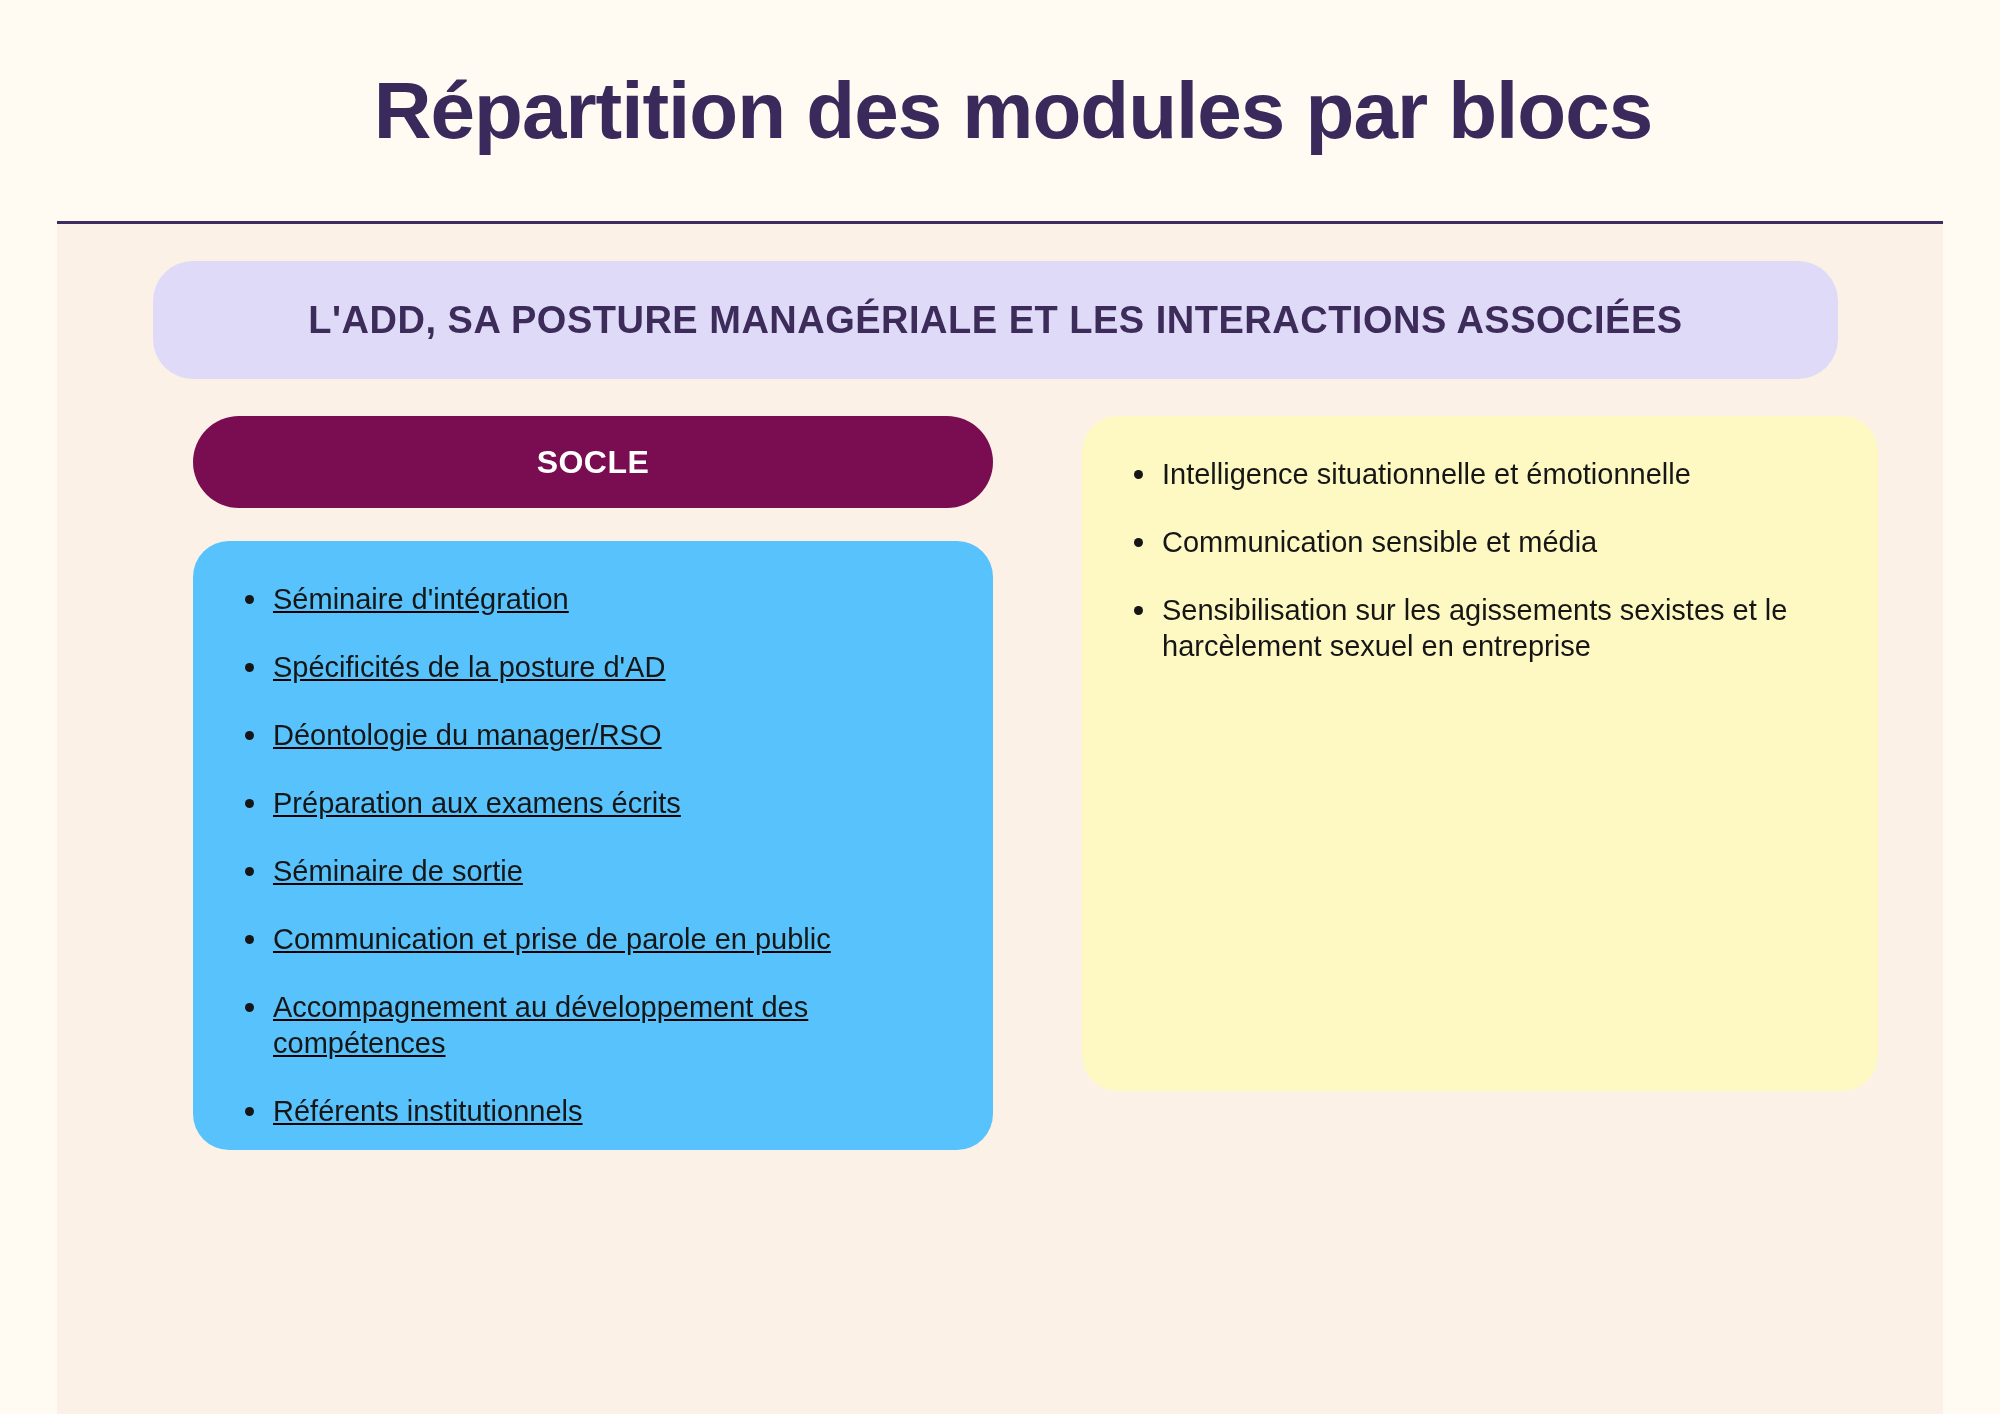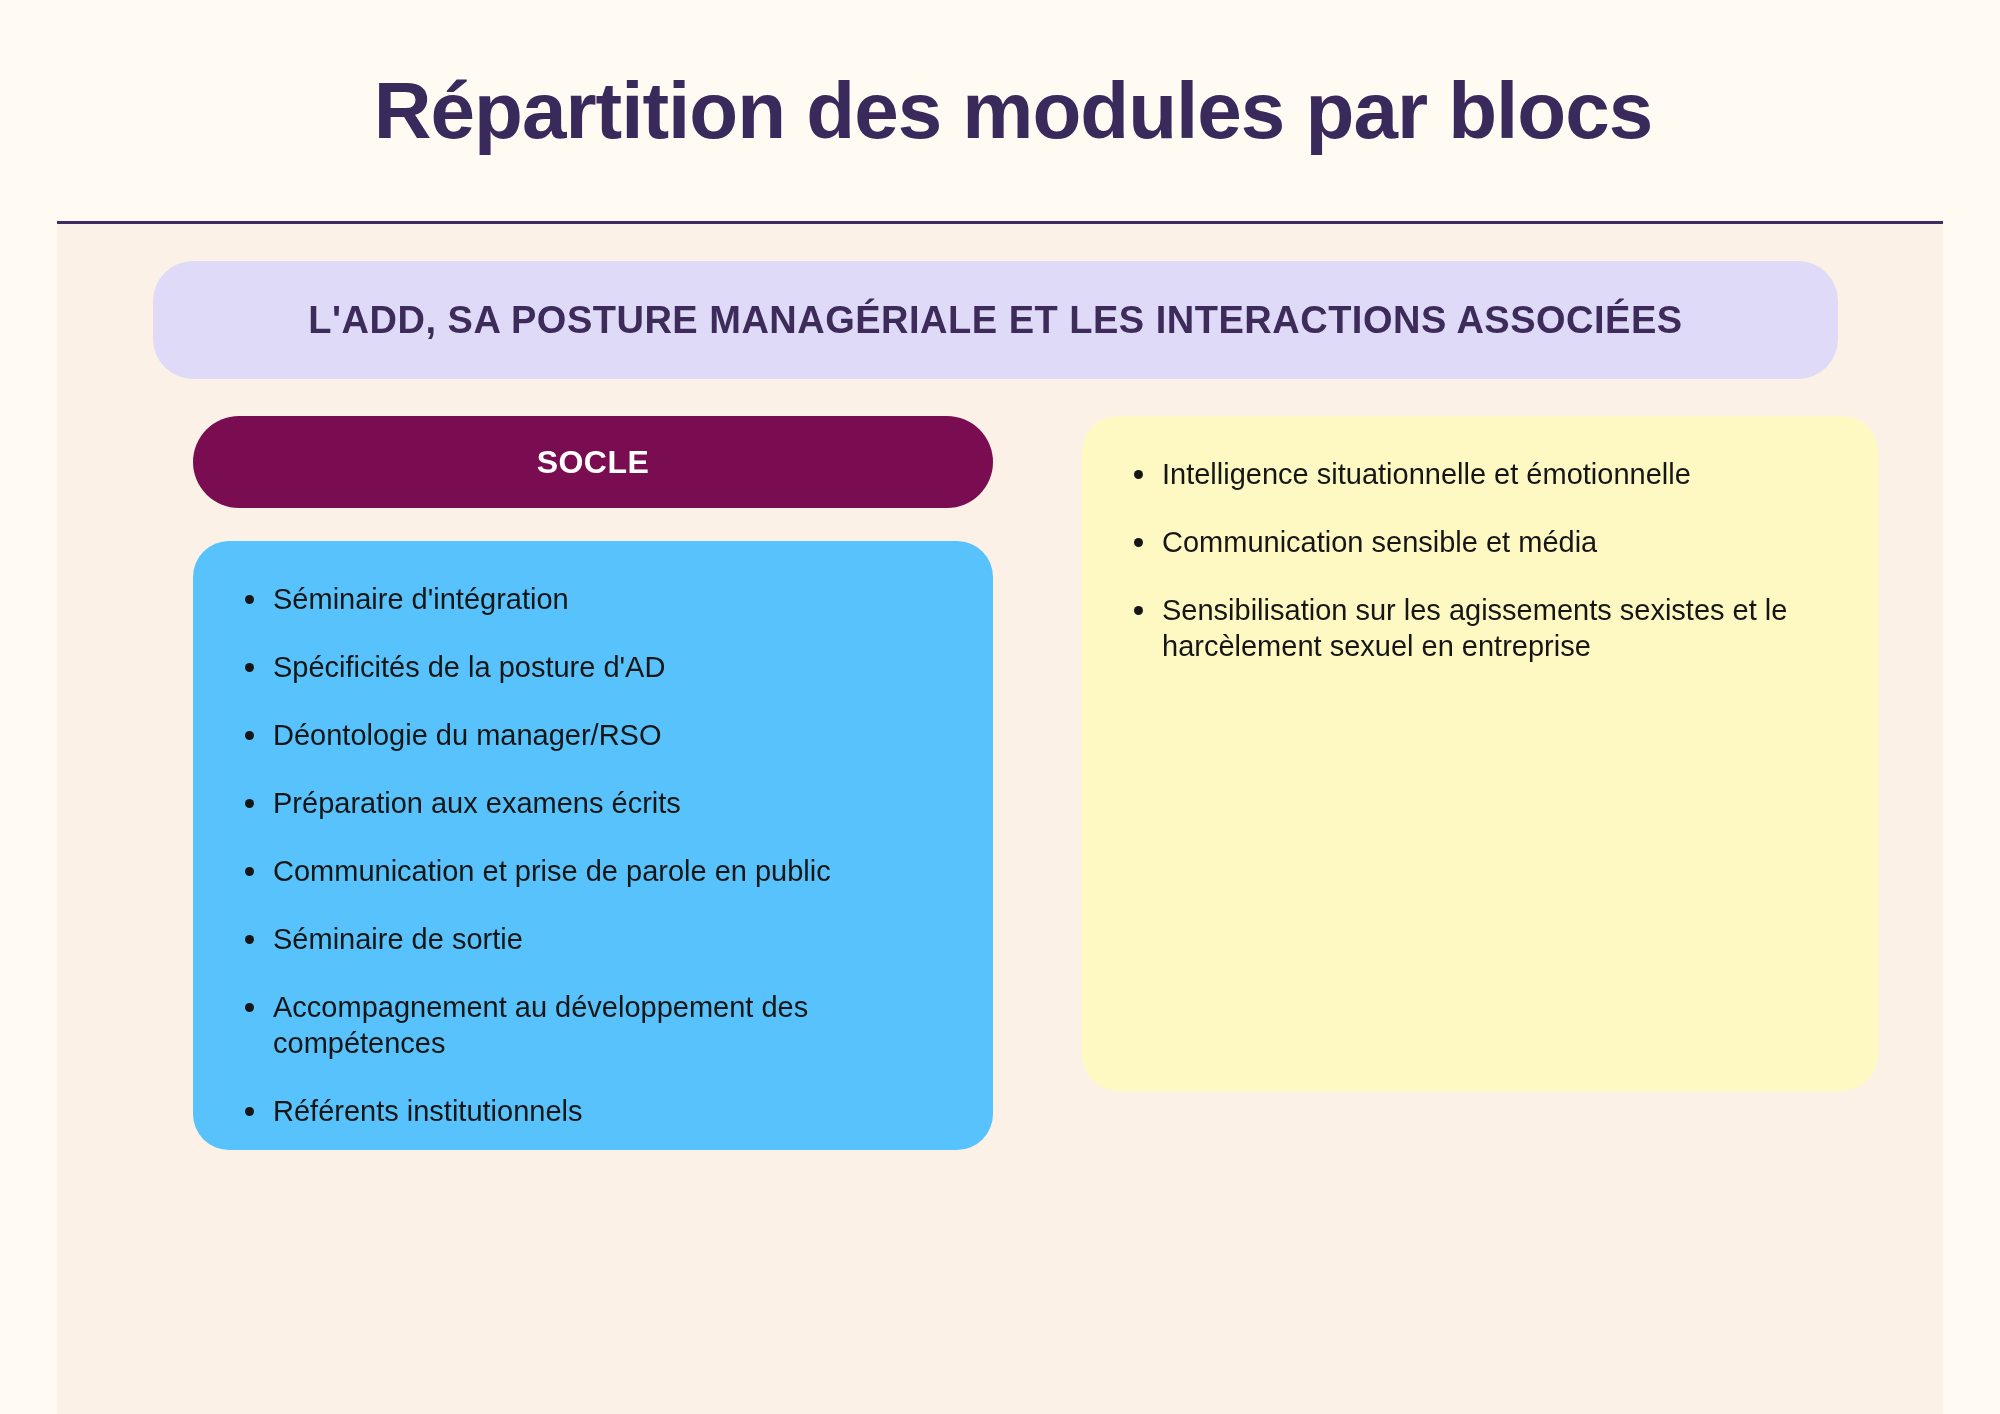--- a/index.html
+++ b/index.html
@@ -68,21 +68,21 @@
     color: #FFFFFF;
     font-size: 32px;
     font-weight: 700;
     letter-spacing: 0.5px;
   }
   .box {
     border-radius: 36px;
     padding: 40px 36px 0 52px;
     box-sizing: border-box;
   }
-  .box-blue { background: #57C2FB; height: 609px; }
+  .box-blue { background: #57C2FB; height: 609px; text-decoration: underline; }
   .box-periwinkle { background: #fef9c3; height: 675px; }
   ul.module-list { list-style: none; margin: 0; padding: 0; }
   ul.module-list li {
     display: flex;
     align-items: flex-start;
     margin-bottom: 32px;
     font-size: 29px;
     line-height: 36px;
     color: #161616;
   }
@@ -124,25 +124,25 @@
         <li>
             <span class="bullet-dot"></span>
             <span class="item-text">Déontologie du manager/RSO</span>
           </li>
         <li>
             <span class="bullet-dot"></span>
             <span class="item-text">Préparation aux examens écrits</span>
           </li>
         <li>
             <span class="bullet-dot"></span>
-            <span class="item-text">Communication et prise de parole en public</span>
+            <span class="item-text">Séminaire de sortie</span>
           </li>
         <li>
             <span class="bullet-dot"></span>
-            <span class="item-text">Séminaire de sortie</span>
+            <span class="item-text">Communication et prise de parole en public</span>
           </li>
         <li>
             <span class="bullet-dot"></span>
             <span class="item-text">Accompagnement au développement des
 compétences</span>
           </li>
         <li>
             <span class="bullet-dot"></span>
             <span class="item-text">Référents institutionnels</span>
           </li>

